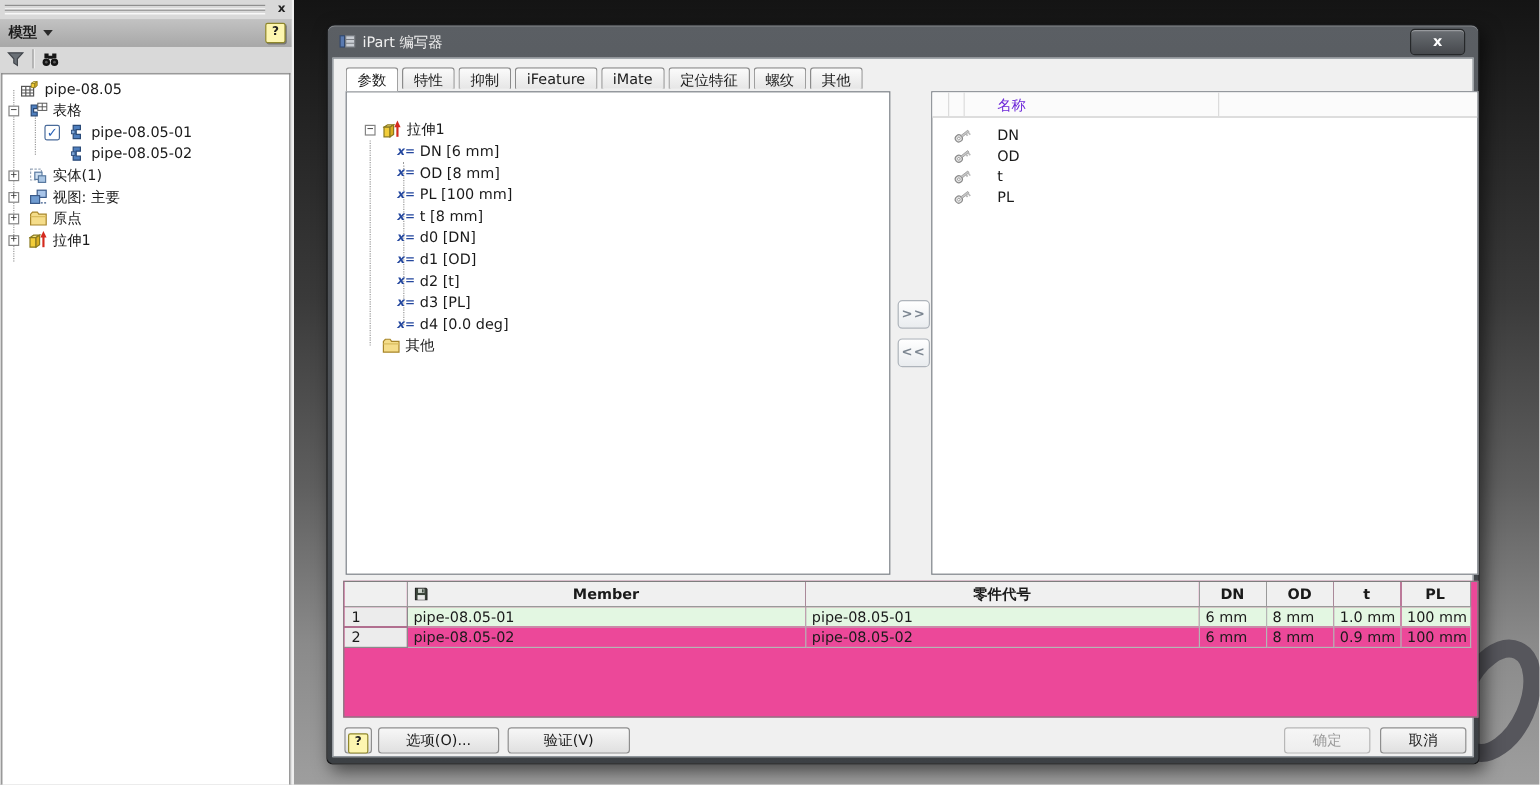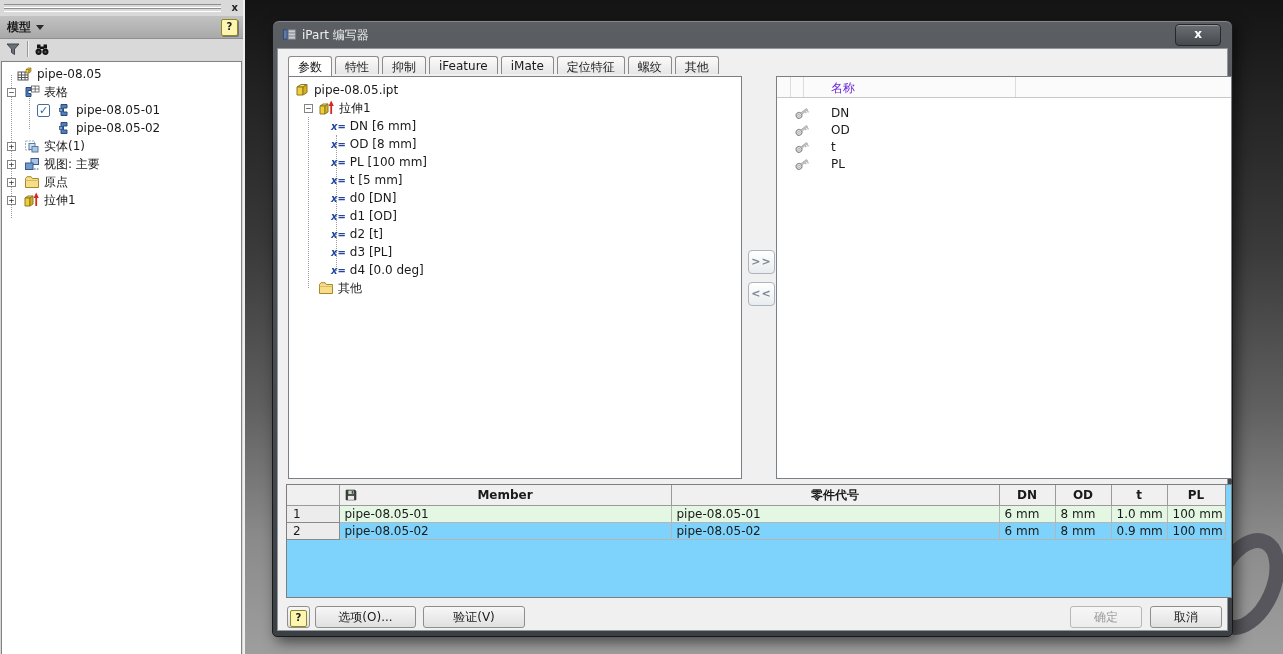--- a/index.html
+++ b/index.html
@@ -72,21 +72,21 @@
 
   
   .list-header{position:absolute;left:0;top:0;right:0;height:20px;background:#fbfbfb;border-bottom:1px solid #c8c8c8;}
   .lh-sep{position:absolute;top:0;height:20px;border-left:1px solid #dcdcdc;}
   .list-name-h{position:absolute;left:54px;top:3px;color:#6d28d9;}
   .lrow{position:absolute;left:0;right:0;height:17px;display:flex;align-items:center;}
   .lrow .ic{margin-left:17px;}
   .lrow .lbl{margin-left:21px;}
 
   
-  .table-panel{position:absolute;left:8px;top:435px;width:946px;height:114px;background:#7dd3fc;
+  .table-panel{position:absolute;left:8px;top:435px;width:946px;height:114px;background:#ec4899;
       border:1px solid #7e7e7e;box-sizing:border-box;overflow:hidden;}
   table.member-table{border-collapse:collapse;table-layout:fixed;width:938px;font-size:12px;}
   .member-table th{background:#f0f0f0;font-weight:bold;border:1px solid #9a9a9a;border-top:none;height:20px;
       padding:0;position:relative;}
   .member-table th:first-child{border-left:none;}
   .member-table td{border:1px solid #b5b5b5;height:16px;padding:0 0 0 5px;overflow:hidden;white-space:nowrap;}
   .member-table td:first-child{border-left:none;}
   .member-table td.rowhdr{background:#ececec;border:1px solid;border-color:#ffffff #8a8a8a #8a8a8a #ffffff;
       border-left:none;padding-left:6px;}
   .member-table tr.green td{background:#e3f7e2;}
@@ -297,26 +297,20 @@
       <div class="tab">iFeature</div>
       <div class="tab">iMate</div>
       <div class="tab">定位特征</div>
       <div class="tab">螺纹</div>
       <div class="tab">其他</div>
     </div>
 
     <div class="left-panel">
       <div class="vline" style="left:19px;top:40px;height:171px"></div>
       <div class="vline" style="left:47px;top:58px;height:136px"></div>
-      <div class="trow" style="top:4px;padding-left:5px">
-        <svg class="ic">
-            <use href="#sym-cube"></use>
-          </svg>
-        <span class="lbl">pipe-08.05.ipt</span>
-      </div>
       <div class="trow" style="top:22px">
         <span class="expander" style="margin-left:15px">−</span>
         <svg class="ic" style="margin-left:6px">
             <use href="#sym-extrude"></use>
           </svg>
         <span class="lbl">拉伸1</span>
       </div>
       <div class="trow" style="top:40px">
         <span class="xeq" style="margin-left:42px">x=</span>
         <span class="lbl">DN [6 mm]</span>
@@ -324,21 +318,21 @@
       <div class="trow" style="top:58px">
         <span class="xeq" style="margin-left:42px">x=</span>
         <span class="lbl">OD [8 mm]</span>
       </div>
       <div class="trow" style="top:76px">
         <span class="xeq" style="margin-left:42px">x=</span>
         <span class="lbl">PL [100 mm]</span>
       </div>
       <div class="trow" style="top:94px">
         <span class="xeq" style="margin-left:42px">x=</span>
-        <span class="lbl">t [5 mm]</span>
+        <span class="lbl">t [8 mm]</span>
       </div>
       <div class="trow" style="top:112px">
         <span class="xeq" style="margin-left:42px">x=</span>
         <span class="lbl">d0 [DN]</span>
       </div>
       <div class="trow" style="top:130px">
         <span class="xeq" style="margin-left:42px">x=</span>
         <span class="lbl">d1 [OD]</span>
       </div>
       <div class="trow" style="top:148px">

